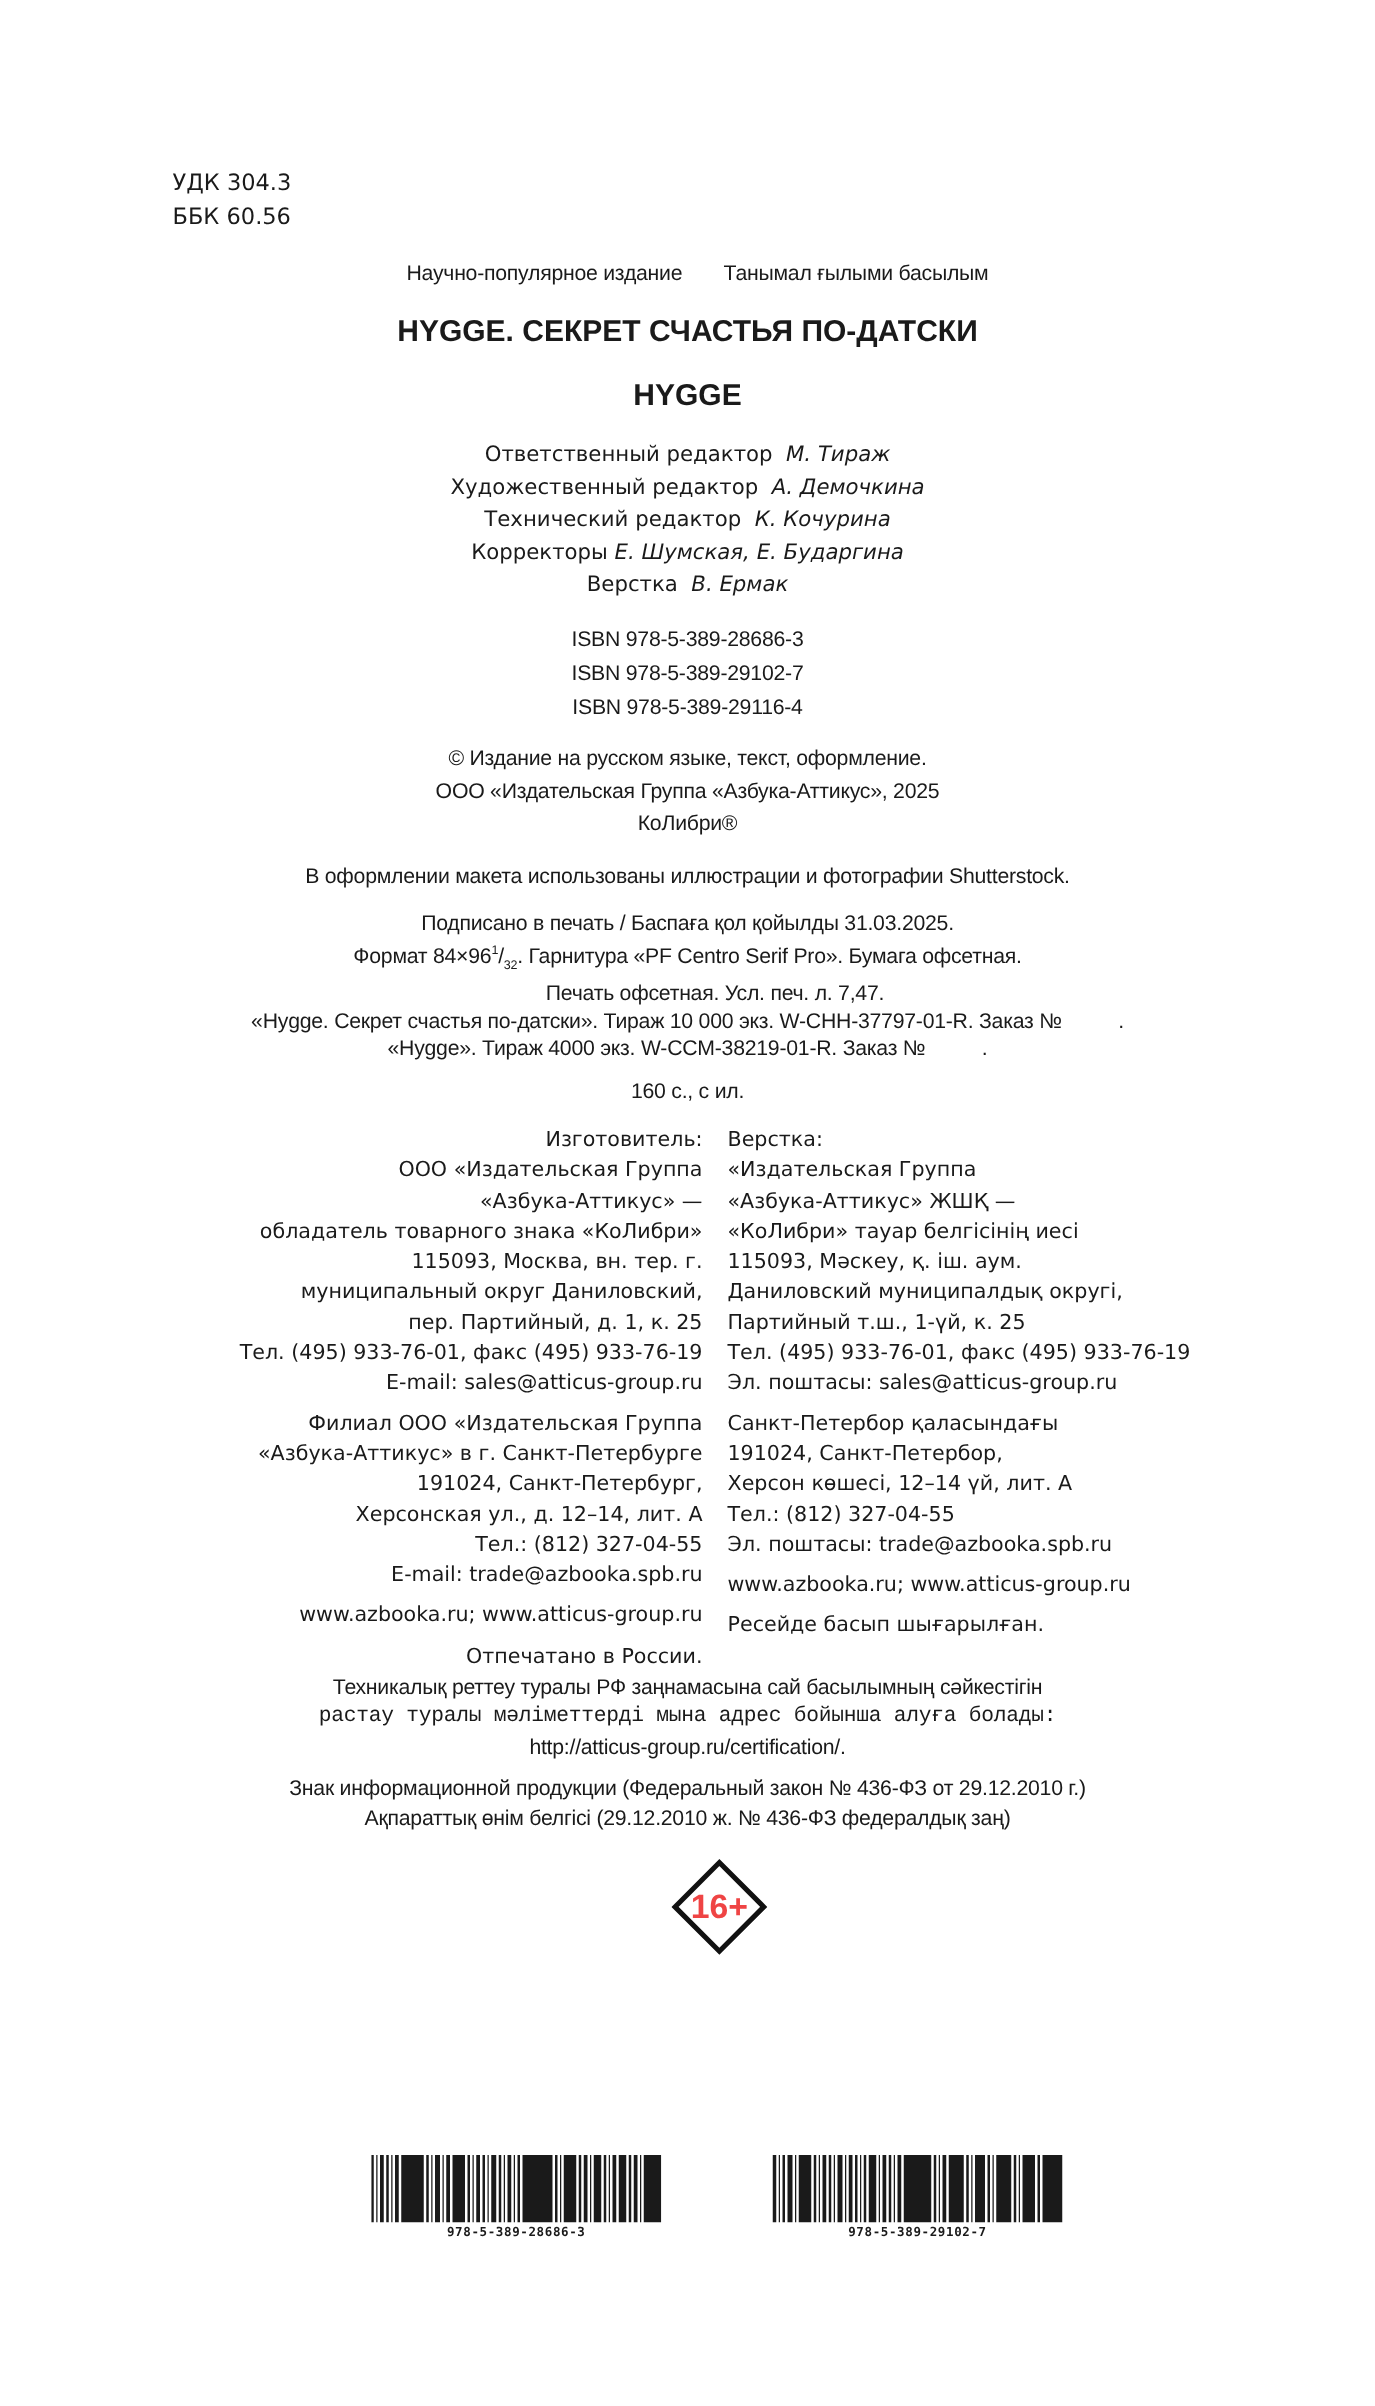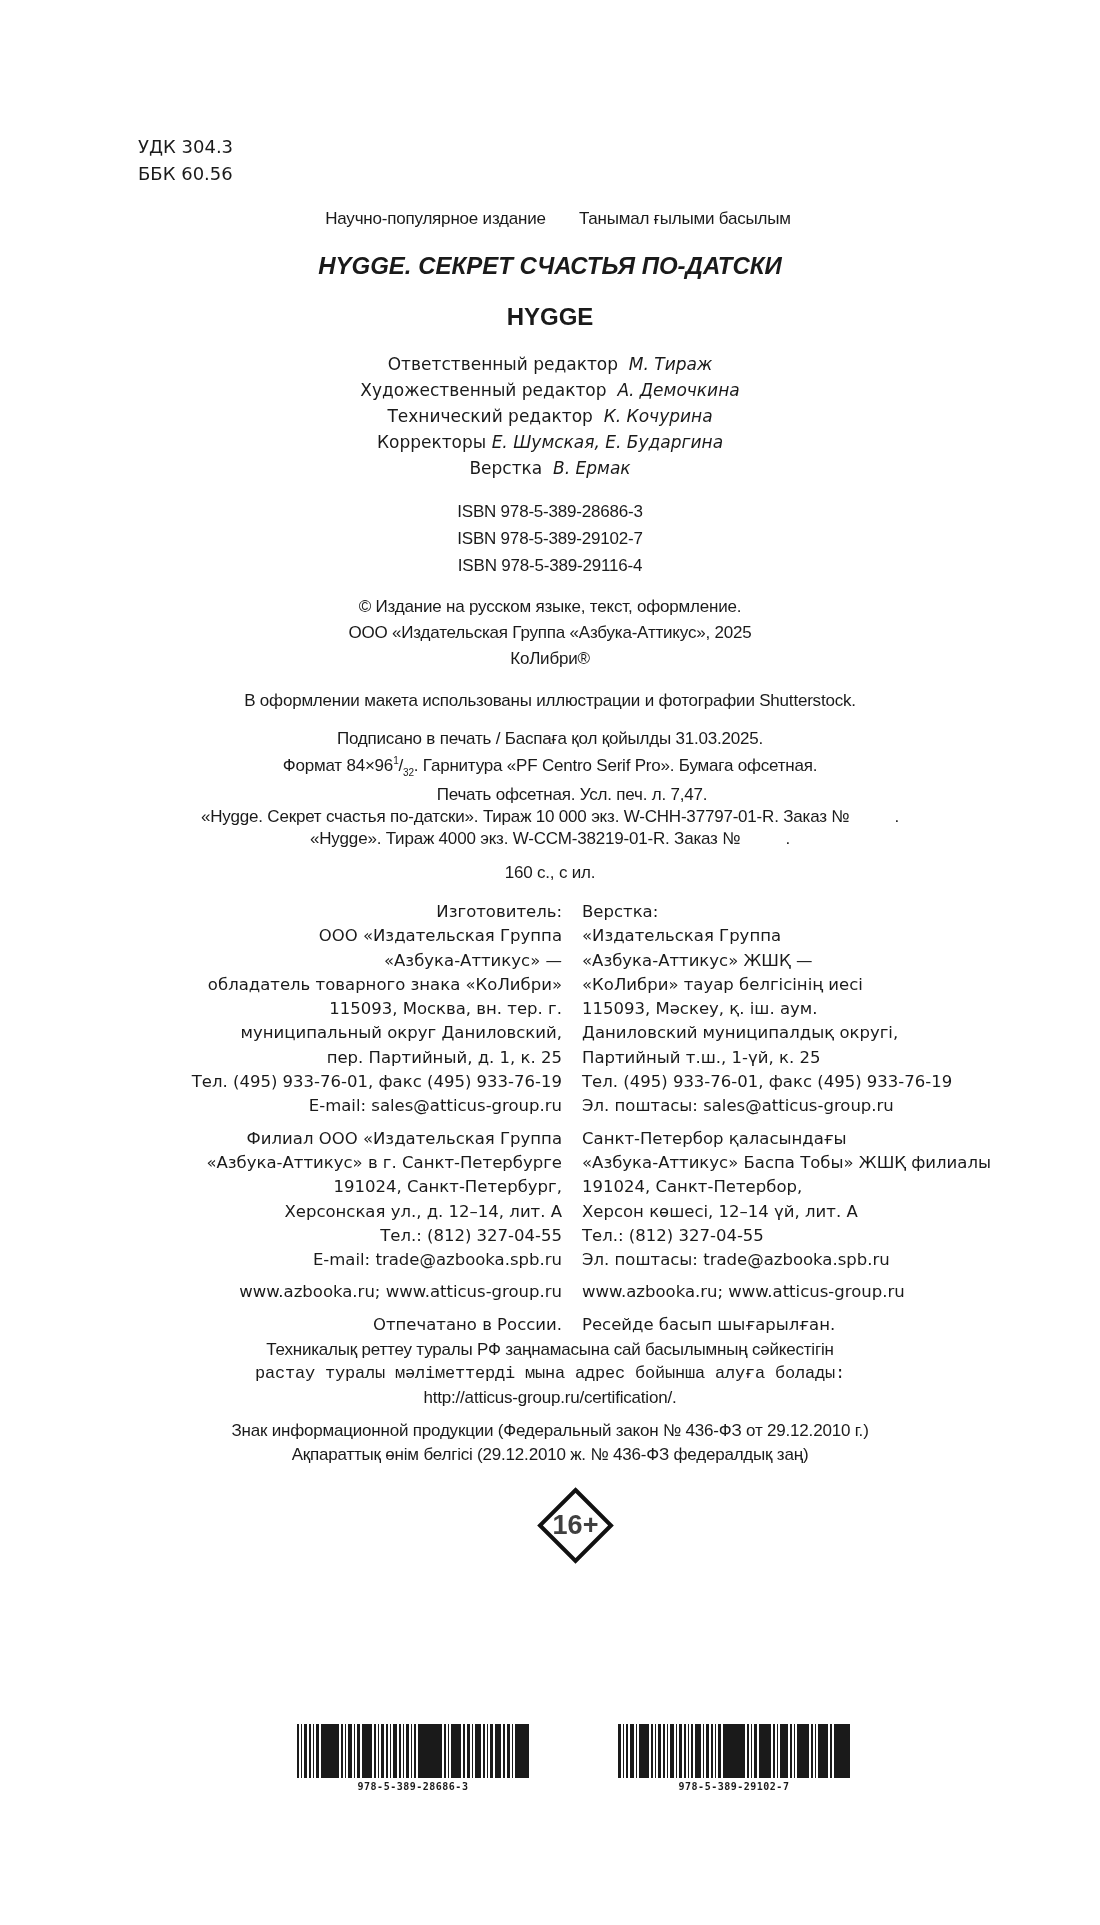--- a/index.html
+++ b/index.html
@@ -3,21 +3,21 @@
 <meta charset="utf-8">
 <style>
   html, body { margin:0; padding:0; background:#ffffff; }
   body { width:1100px; height:1925px; position:relative; overflow:hidden;
          font-family:"DejaVu Sans", "Liberation Sans", sans-serif; color:#1a1a1a; }
   .abs { position:absolute; }
   .line { font-size:17px; line-height:24px; white-space:nowrap; }
   .c { left:0; width:1100px; text-align:center; }
   .cond { font-family:"Liberation Sans", sans-serif; font-size:17px; letter-spacing:-0.2px; }
   .udk { left:138px; top:133px; font-size:18px; line-height:27px; }
-  .title1 { font-family:"Liberation Sans", sans-serif; font-weight:bold; font-size:24px; top:252px;font-style:italic; }
+  .title1 { font-family:"Liberation Sans", sans-serif; font-weight:bold; font-size:24px; top:252px; }
   .title2 { font-family:"Liberation Sans", sans-serif; font-weight:bold; font-size:24px; top:303px; }
   .it { font-style:italic; }
   .colL { right:538px; text-align:right; width:460px; }
   .colR { left:582px; text-align:left; width:460px; }
   .col .line { font-size:16.5px; line-height:24.3px; }
   .gap { height:8px; }
   sup { font-size:10px; vertical-align:7px; }
   sub { font-size:10px; vertical-align:-5px; }
   .age { left:537px; top:1487px; width:77px; height:77px; }
   .barcode { top:1724px; height:56px; }
@@ -117,21 +117,20 @@
   <div class="line">«Издательская Группа</div>
   <div class="line">«Азбука-Аттикус» ЖШҚ —</div>
   <div class="line">«КоЛибри» тауар белгісінің иесі</div>
   <div class="line">115093, Мәскеу, қ. іш. аум.</div>
   <div class="line">Даниловский муниципалдық округі,</div>
   <div class="line">Партийный т.ш., 1-үй, к. 25</div>
   <div class="line">Тел. (495) 933-76-01, факс (495) 933-76-19</div>
   <div class="line">Эл. поштасы: sales@atticus-group.ru</div>
   <div class="gap"></div>
   <div class="line">Санкт-Петербор қаласындағы</div>
-  <div class="line">«Азбука-Аттикус» Баспа Тобы» ЖШҚ филиалы</div>
   <div class="line">191024, Санкт-Петербор,</div>
   <div class="line">Херсон көшесі, 12–14 үй, лит. А</div>
   <div class="line">Тел.: (812) 327-04-55</div>
   <div class="line">Эл. поштасы: trade@azbooka.spb.ru</div>
   <div class="gap"></div>
   <div class="line">www.azbooka.ru; www.atticus-group.ru</div>
   <div class="gap"></div>
   <div class="line">Ресейде басып шығарылған.</div>
 </div>
 
@@ -143,21 +142,21 @@
 
 <div class="abs c" style="top:1419px;">
   <div class="line cond" style="line-height:24px;">Знак информационной продукции (Федеральный закон № 436-ФЗ от 29.12.2010 г.)</div>
   <div class="line cond" style="line-height:24px;">Ақпараттық өнім белгісі (29.12.2010 ж. № 436-ФЗ федералдық заң)</div>
 </div>
 
 <div class="abs age">
   <svg width="77" height="77" viewBox="0 0 77 77">
     <polygon points="38.5,3 74,38.5 38.5,74 3,38.5" fill="none" stroke="#111" stroke-width="4"></polygon>
   </svg>
-  <div style="position:absolute;left:0;top:23px;width:77px;text-align:center;font-family:'Liberation Sans',sans-serif;font-size:27px;font-weight:bold;color:#404040;">16+</div>
+  <div style="position:absolute;left:0;top:23px;width:77px;text-align:center;font-family:'Liberation Sans',sans-serif;font-size:27px;font-weight:bold;color:#ef4444;">16+</div>
 </div>
 
 <div class="abs barcode" style="left:297px;width:232px;">
   <svg class="bars" viewBox="0 0 232 54" preserveAspectRatio="none">
     <g fill="#1a1a1a">
       <rect x="0" width="2" height="54"></rect>
         <rect x="4" width="1" height="54"></rect>
         <rect x="7" width="3" height="54"></rect>
       <rect x="12" width="2" height="54"></rect>
         <rect x="16" width="1" height="54"></rect>

